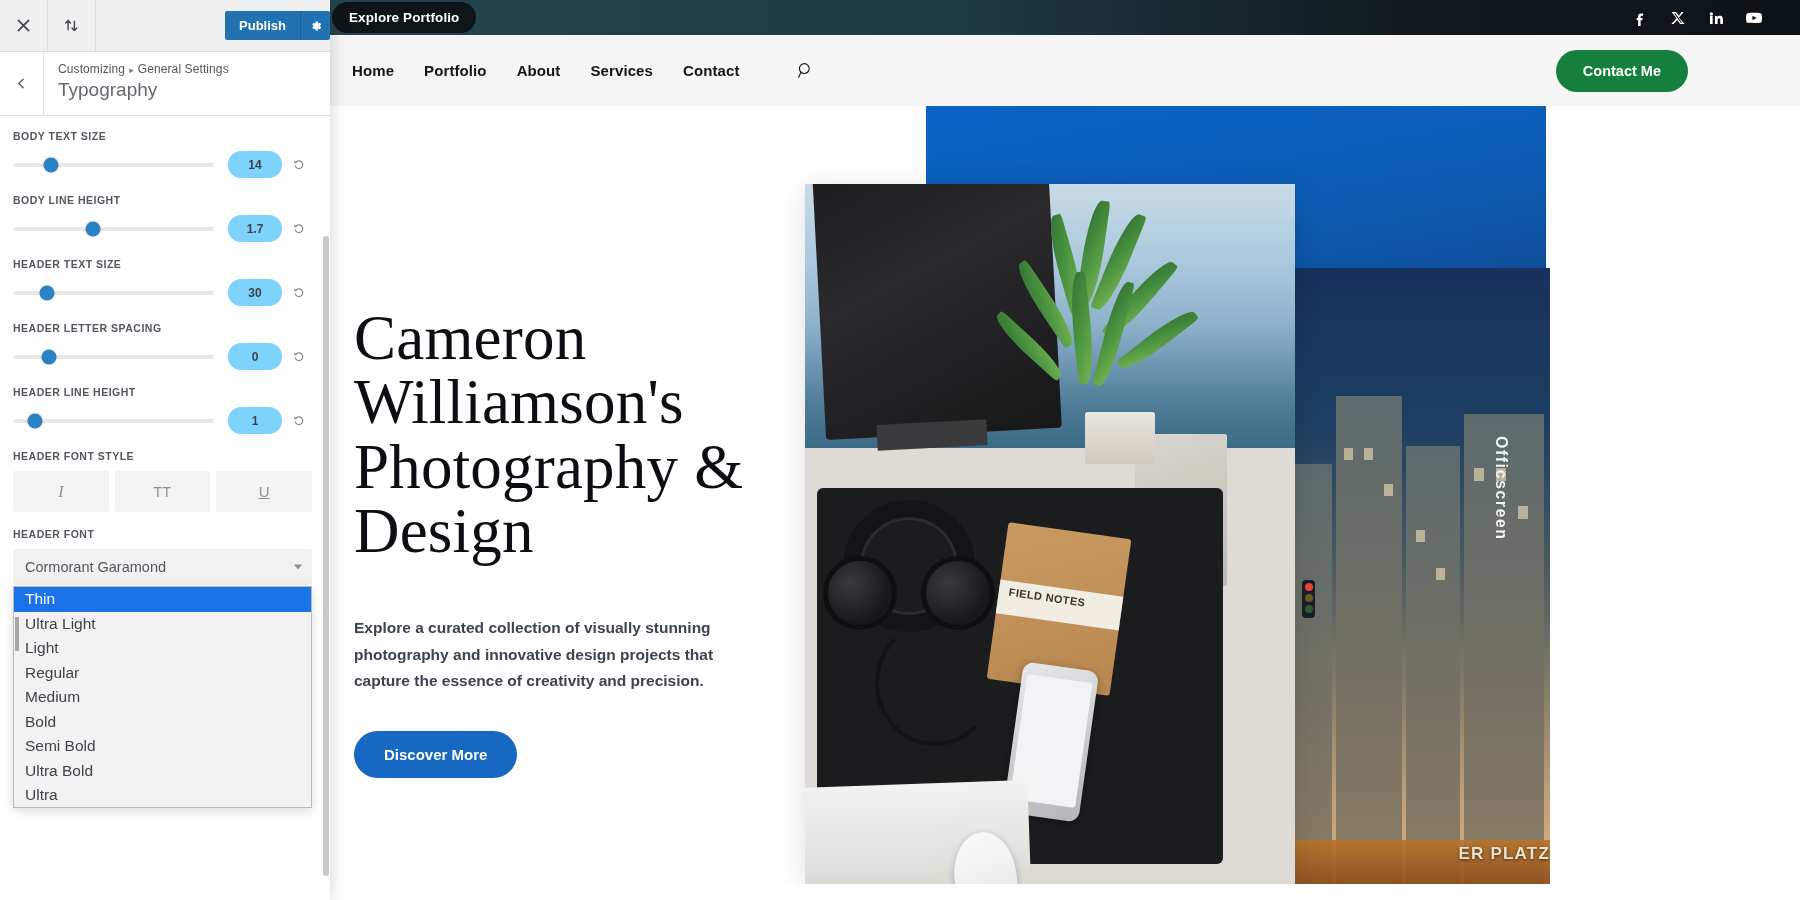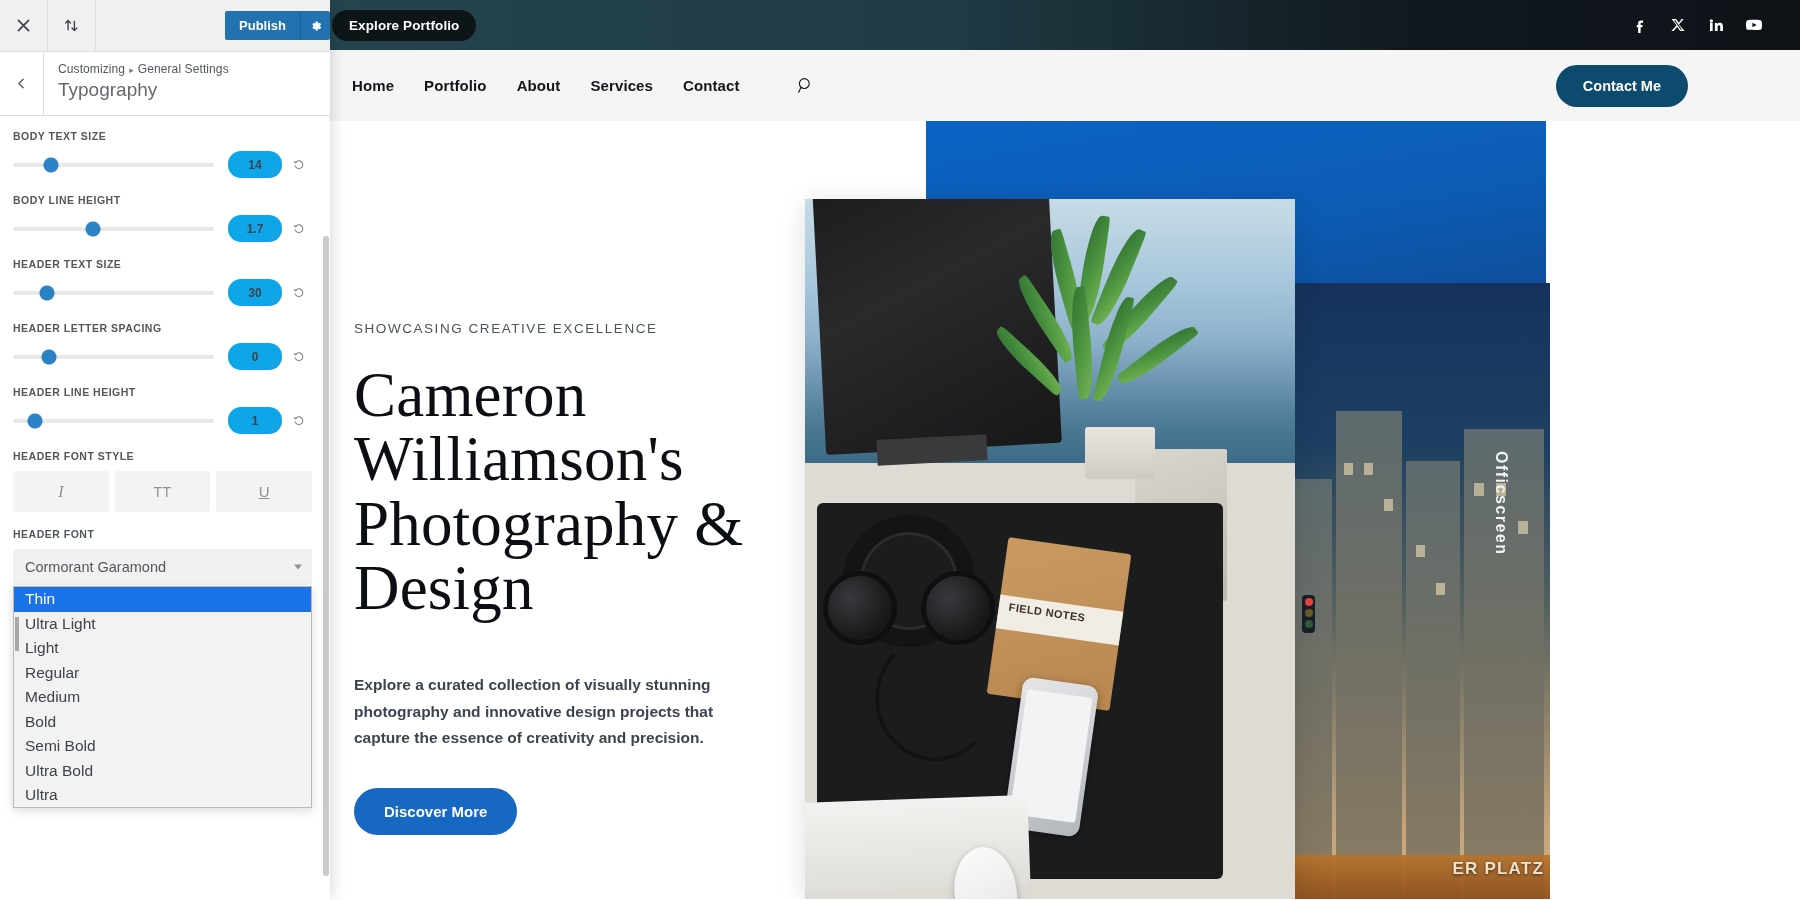--- a/index.html
+++ b/index.html
@@ -92,21 +92,21 @@
   .slider-track {
     position: relative; height: 4px; background: #e8e8e8;
     border-radius: 2px; flex: 1; margin-right: 14px;
   }
   .slider-knob {
     position: absolute; top: 50%; width: 15px; height: 15px;
     background: #2b83c4; border-radius: 50%; transform: translate(-50%, -50%);
     cursor: pointer; box-shadow: 0 0 0 1px rgba(0,0,0,.06);
   }
   .slider-val {
-    width: 54px; height: 27px; background: #0ea5e9;
+    width: 54px; height: 27px; background: #7dd3fc;
     display: flex; align-items: center; justify-content: center;
     font-size: 12px; font-weight: 700; color: #3c434a;
     border-radius: 13px; flex: 0 0 54px;
   }
   .slider-reset {
     width: 26px; display: flex; align-items: center; justify-content: center;
     color: #8c8f94; cursor: pointer; margin-left: 4px;
   }
   .slider-reset svg { width: 14px; height: 14px; }
 
@@ -150,21 +150,21 @@
   .cz-hidden-label {
     position: absolute; left: 13px; top: 778px;
     font-size: 10.5px; font-weight: 700; color: #50575e;
     letter-spacing: .5px; text-transform: uppercase; z-index: 1;
   }
 
   
   #preview { flex: 1; height: 900px; position: relative; overflow: hidden; background: #fff; }
 
   .pv-topbar {
-    height: 50px; background: linear-gradient(90deg,#25444d 0%,#1f3b44 42%,#121a1f 72%,#0d1217 100%);
+    height: 35px; background: linear-gradient(90deg,#25444d 0%,#1f3b44 42%,#121a1f 72%,#0d1217 100%);
     display: flex; align-items: center; padding: 0 38px 0 0; position: relative;
   }
   .pv-badge {
     background: #0e1519; color: #fff; font-size: 13.5px; font-weight: 700;
     padding: 8px 17px; border-radius: 20px; margin-left: 2px;
     font-family: "Liberation Sans", sans-serif; letter-spacing: .1px;
   }
   .pv-socials { margin-left: auto; display: flex; align-items: center; gap: 22px; }
   .pv-soc { color: #fff; cursor: pointer; display: flex; align-items: center; }
   .pv-soc svg { width: 16px; height: 16px; fill: #fff; }
@@ -176,21 +176,21 @@
   .pv-menu { display: flex; align-items: center; gap: 30px; margin-left: 22px; }
   .pv-menu a {
     font-size: 15px; font-weight: 700; color: #12161a;
     text-decoration: none; cursor: pointer; letter-spacing: .1px;
     font-family: "Liberation Sans", sans-serif;
   }
   .pv-search { margin-left: 26px; cursor: pointer; display: flex; align-items: center; }
   .pv-search svg { width: 19px; height: 19px; stroke: #12161a; fill: none; stroke-width: 1.4; }
   .pv-cta {
     position: absolute; right: 112px; top: 50%; transform: translateY(-50%);
-    background: #0c4a6e; color: #fff; border: none; border-radius: 26px;
+    background: #15803d; color: #fff; border: none; border-radius: 26px;
     font-size: 14.5px; font-weight: 700; padding: 13px 27px; cursor: pointer;
     font-family: "Liberation Sans", sans-serif;
   }
 
   .pv-hero { position: relative; height: 778px; background: #fff; overflow: hidden; }
 
   .hero-text { position: absolute; left: 24px; top: 200px; width: 470px; z-index: 5; }
   .hero-eyebrow {
     font-size: 13.5px; letter-spacing: 1.55px; color: #4a5560;
     font-family: "Liberation Sans", sans-serif; margin-bottom: 27px;
@@ -223,21 +223,21 @@
   .bld {
     position: absolute; background: linear-gradient(180deg,#5d6a6d 0%,#747164 55%,#8b7d63 100%);
   }
   .city-win { position: absolute; background: rgba(255,235,190,.55); }
   .traffic-glow {
     position: absolute; left: 82px; top: 312px; width: 13px; height: 38px;
     background: #17202a; border-radius: 4px;
   }
   .traffic-glow i { position: absolute; left: 2.5px; width: 8px; height: 8px; border-radius: 50%; display: block; }
   .city-label {
-    position: absolute; right: 6px; bottom: 20px; color: #e9e2cf;
+    position: absolute; right: 0; bottom: 20px; color: #e9e2cf;
     font-size: 17px; font-weight: 700; letter-spacing: 1.2px;
     font-family: "Liberation Sans", sans-serif; text-shadow: 0 1px 3px rgba(0,0,0,.6);
   }
   .city-strip {
     position: absolute; left: 0; bottom: 0; width: 100%; height: 44px;
     background: linear-gradient(180deg,#b8742c 0%,#8e4f1d 100%); opacity: .92;
   }
   .officescreen-txt {
     position: absolute; left: 1162px; top: 330px;
     color: #f2f4f2; font-size: 16px; font-weight: 700; letter-spacing: 1.5px;
@@ -613,21 +613,20 @@
 
         <div class="phone">
           <div class="phone-screen"></div>
         </div>
 
         <div class="keyboard"></div>
         <div class="mouse"></div>
       </div>
 
       <div class="hero-text">
-        <div class="hero-eyebrow">SHOWCASING CREATIVE EXCELLENCE</div>
         <h1 class="hero-title">Cameron Williamson's Photography &amp; Design</h1>
         <p class="hero-desc">Explore a curated collection of visually stunning photography and innovative design projects that capture the essence of creativity and precision.</p>
         <button class="hero-btn">Discover More</button>
       </div>
 
     </div>
   </section>
 
 </div>
 

